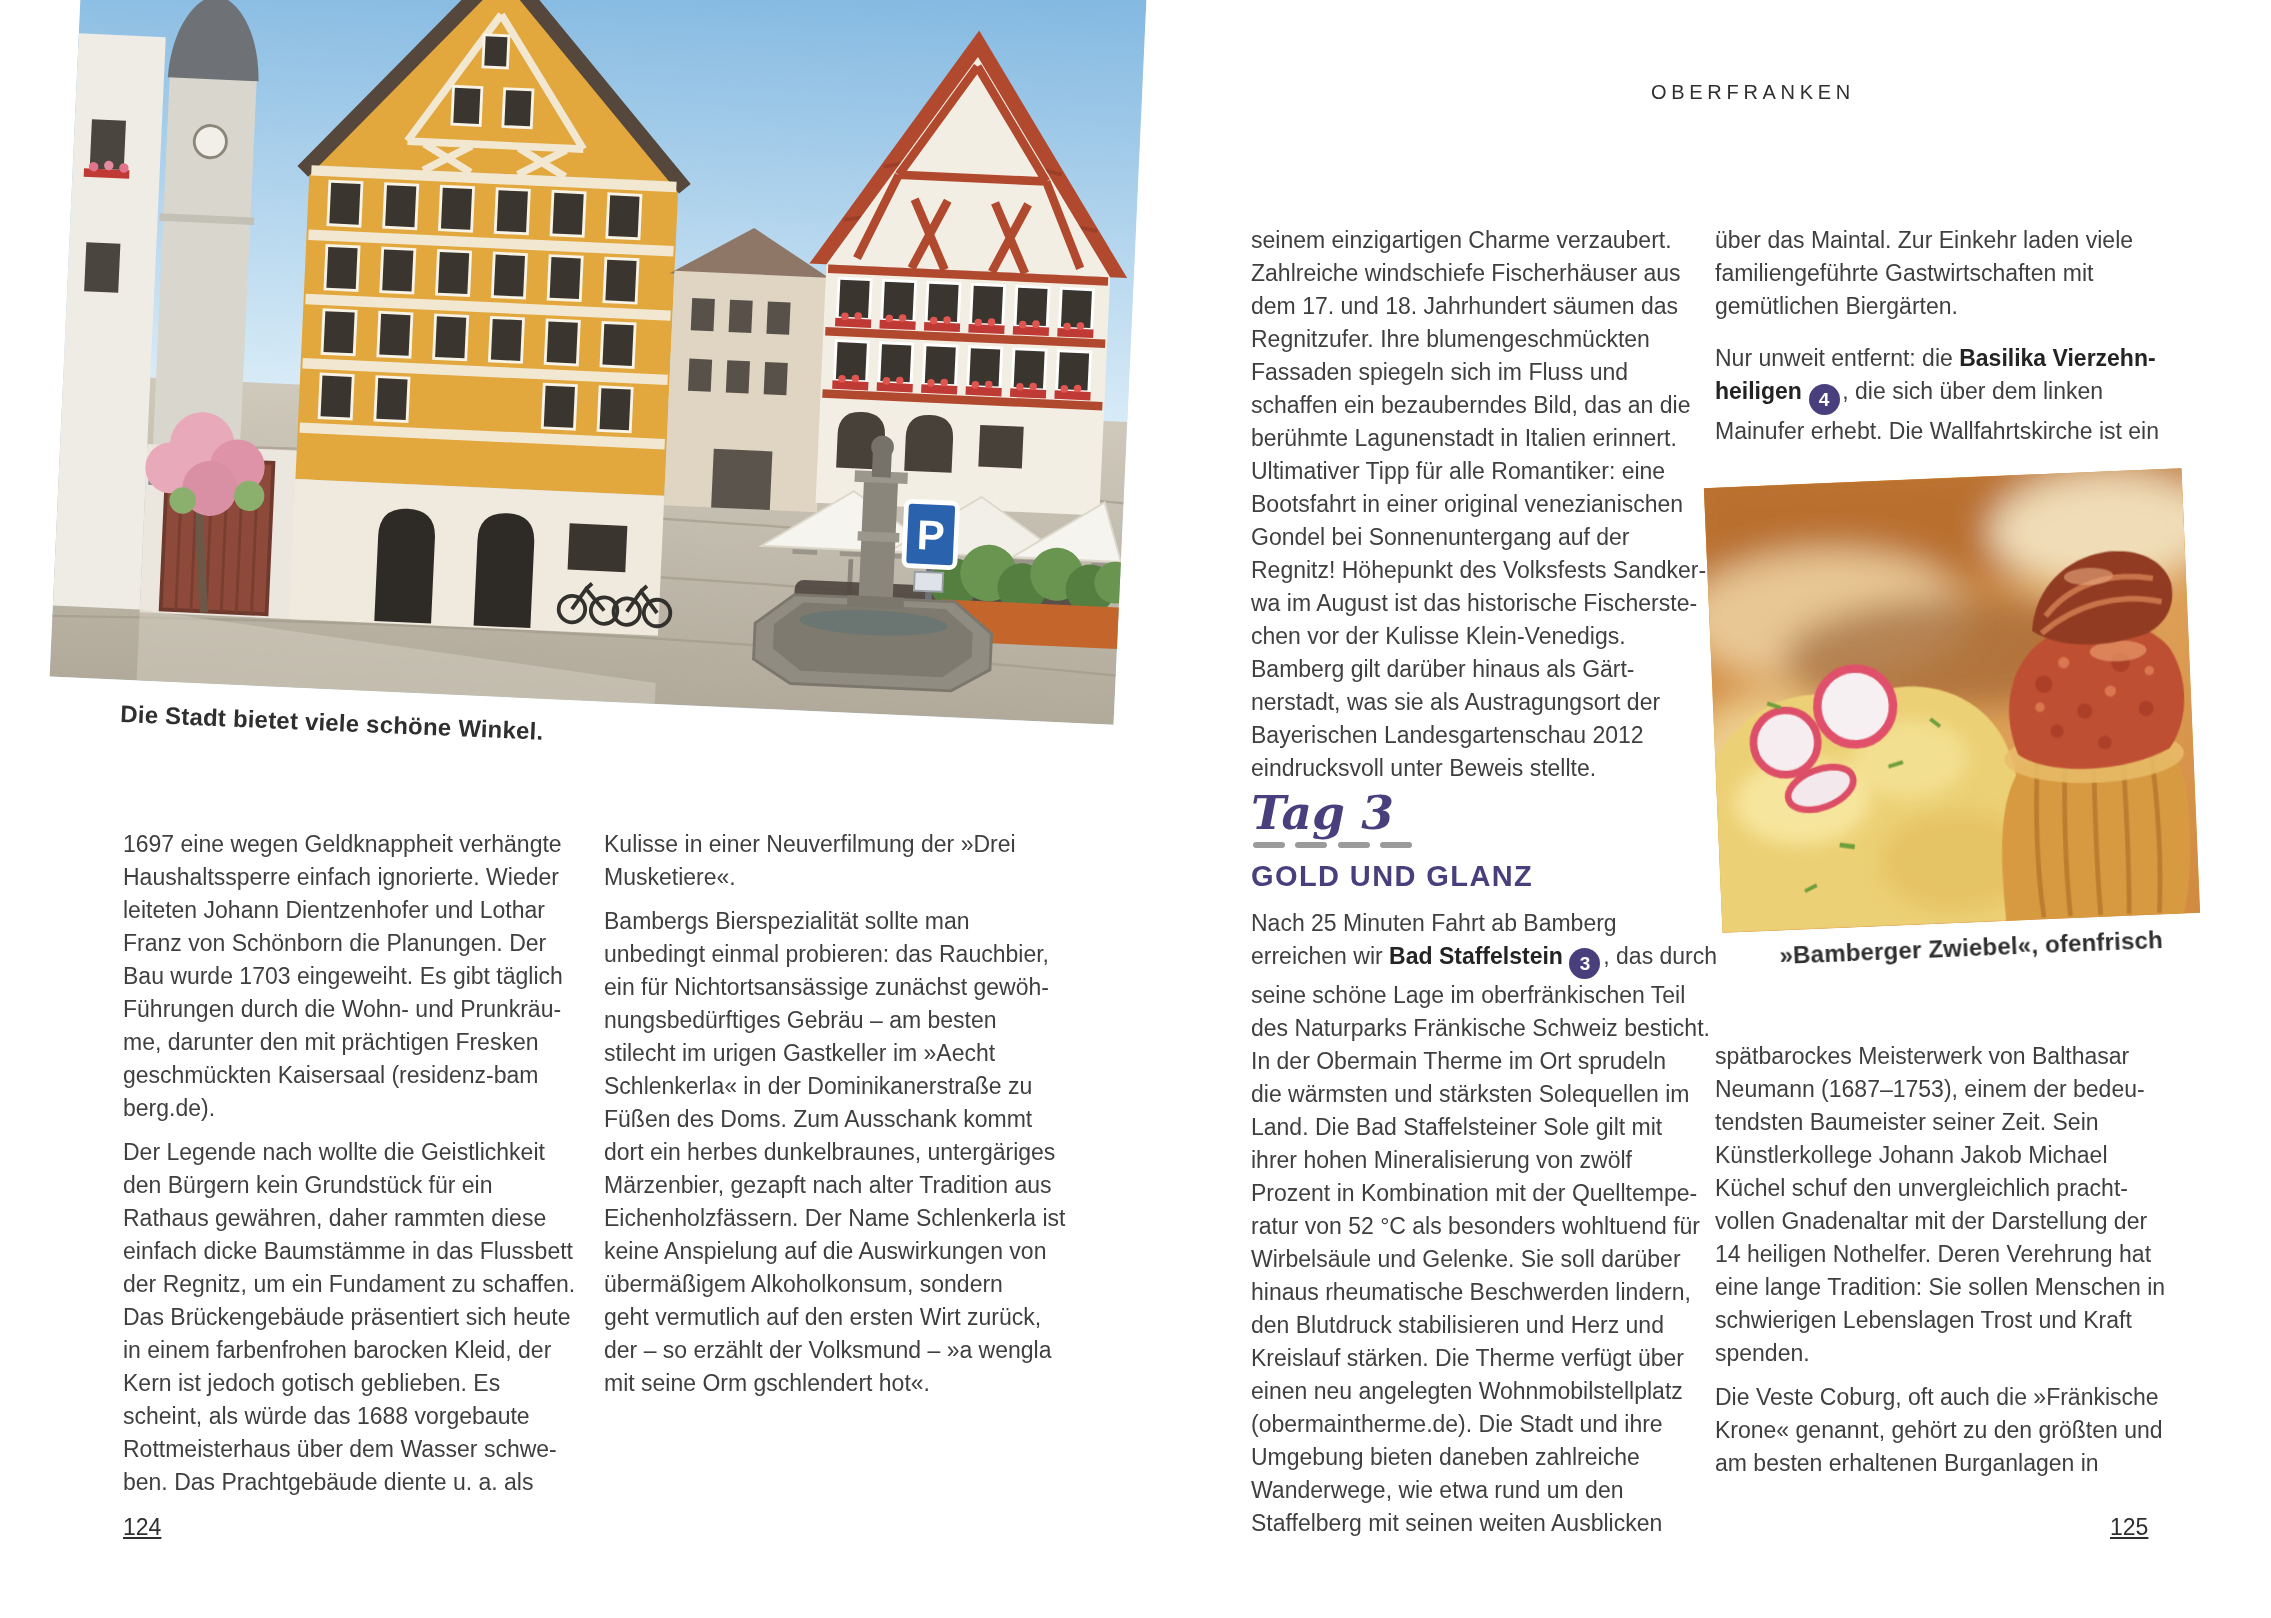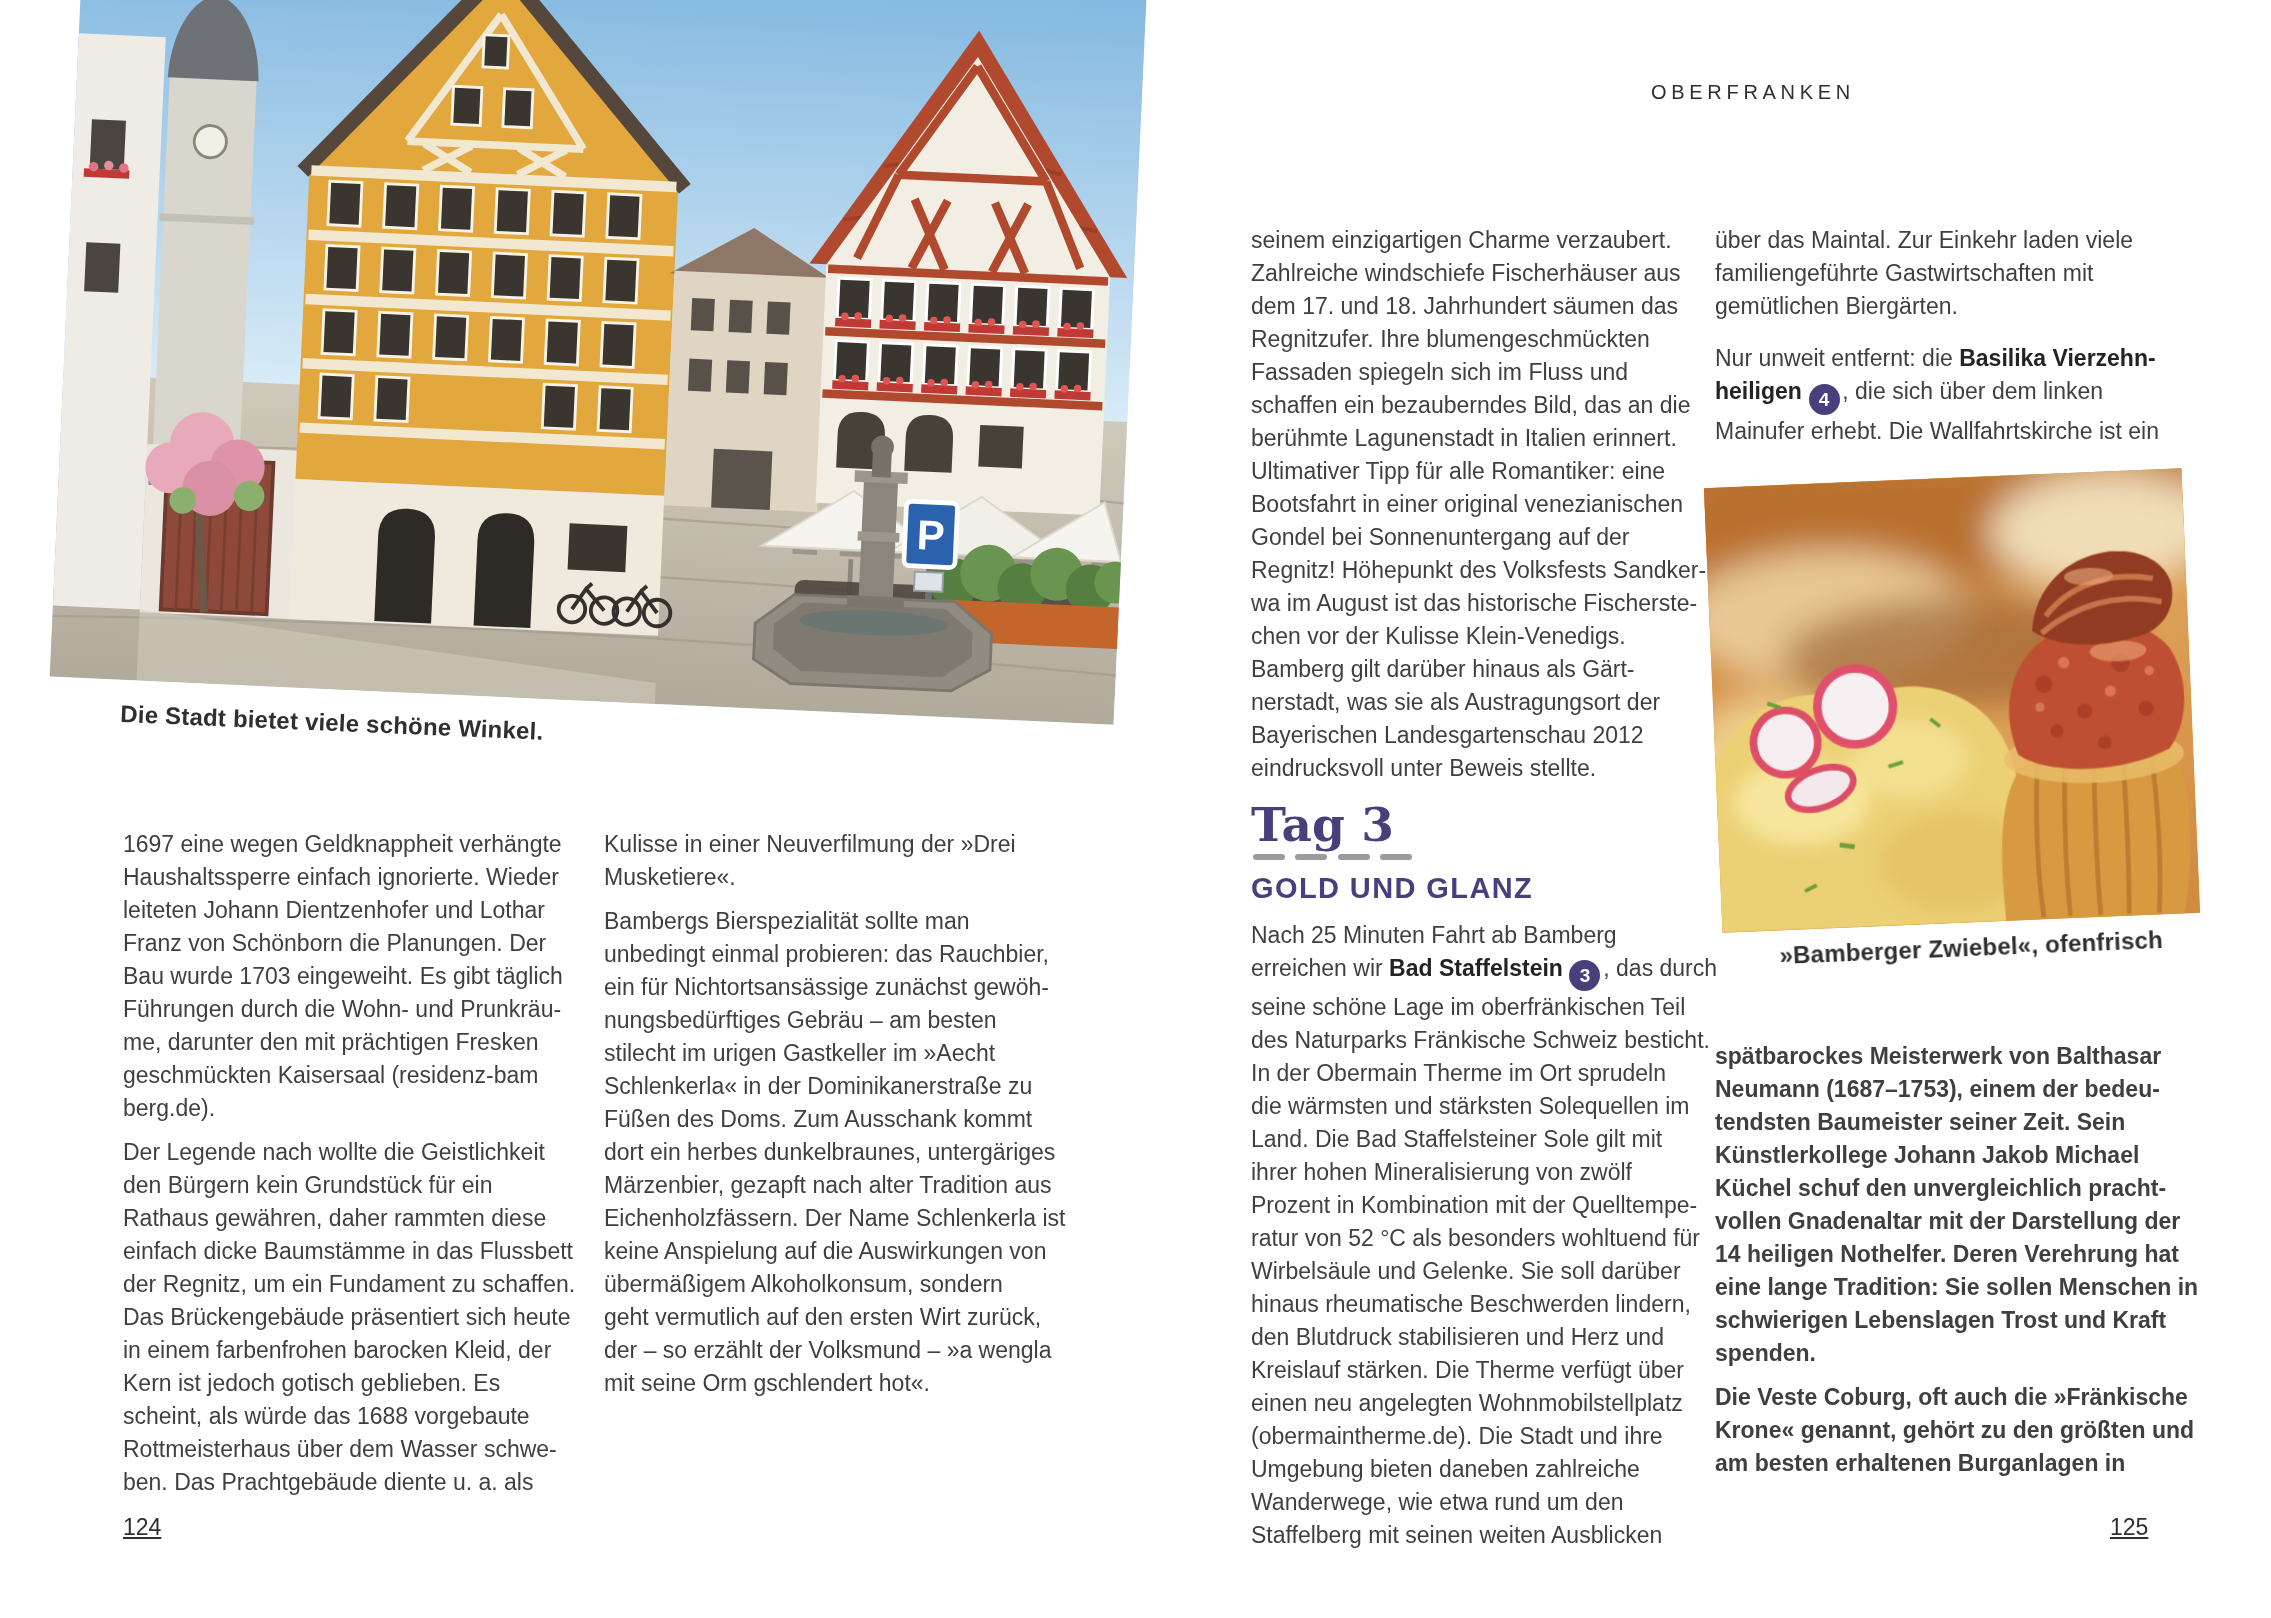--- a/index.html
+++ b/index.html
@@ -31,22 +31,22 @@
   }
   .col p{margin:0 0 11.4px 0;}
   .col b{color:#232323;}
   .badge{
     display:inline-block;width:31px;height:31px;border-radius:50%;
     background:#4a3f7d;color:#ffffff;font-size:19px;font-weight:bold;
     line-height:31px;text-align:center;vertical-align:-6.6px;
     margin:0 2.8px 0 6.6px;letter-spacing:0;white-space:normal;
   }
   .tag-head{
-    font-family:"DejaVu Serif",serif;font-weight:bold;
-    font-size:47px;line-height:47px;color:#4a3f7d;margin:16px 0 0 0;
+    font-family:"DejaVu Serif",serif;font-style:italic;font-weight:bold;
+    font-size:47px;line-height:47px;color:#4a3f7d;margin:4px 0 0 0;
   }
   .dashes{line-height:0;margin:5.7px 0 0 1.9px;font-size:0;}
   .dash{display:inline-block;width:32px;height:6.6px;border-radius:3.8px;background:#9b9b9b;margin-right:10.4px;}
   .section-title{
     font-size:29px;font-weight:bold;letter-spacing:1.4px;color:#4a3f7d;
     margin:11.4px 0 0 0;line-height:32px;
   }
   .after-title{margin-top:15px !important;display:block;}
   
   .page-header{
@@ -483,21 +483,21 @@
       <path d="M355,150 C380,120 422,105 470,115" stroke="#c9734a" stroke-width="6" fill="none"></path>
       <path d="M350,168 C386,140 432,128 478,140" stroke="#c9734a" stroke-width="6" fill="none"></path>
       <ellipse cx="402" cy="110" rx="26" ry="9" fill="#e9a97e" opacity=".6"></ellipse>
     </g>
   </g>
 </svg>
 </div>
 
 <div class="caption caption-food">»Bamberger Zwiebel«, ofenfrisch</div>
 
-<div class="col" style="left:1715px;top:1040px;font-weight:bold;"><p>spätbarockes Meisterwerk von Balthasar
+<div class="col" style="left:1715px;top:1040px;"><p>spätbarockes Meisterwerk von Balthasar
 Neumann (1687–1753), einem der bedeu-
 tendsten Baumeister seiner Zeit. Sein
 Künstlerkollege Johann Jakob Michael
 Küchel schuf den unvergleichlich pracht-
 vollen Gnadenaltar mit der Darstellung der
 14 heiligen Nothelfer. Deren Verehrung hat
 eine lange Tradition: Sie sollen Menschen in
 schwierigen Lebenslagen Trost und Kraft
 spenden.</p><p>Die Veste Coburg, oft auch die »Fränkische
 Krone« genannt, gehört zu den größten und

